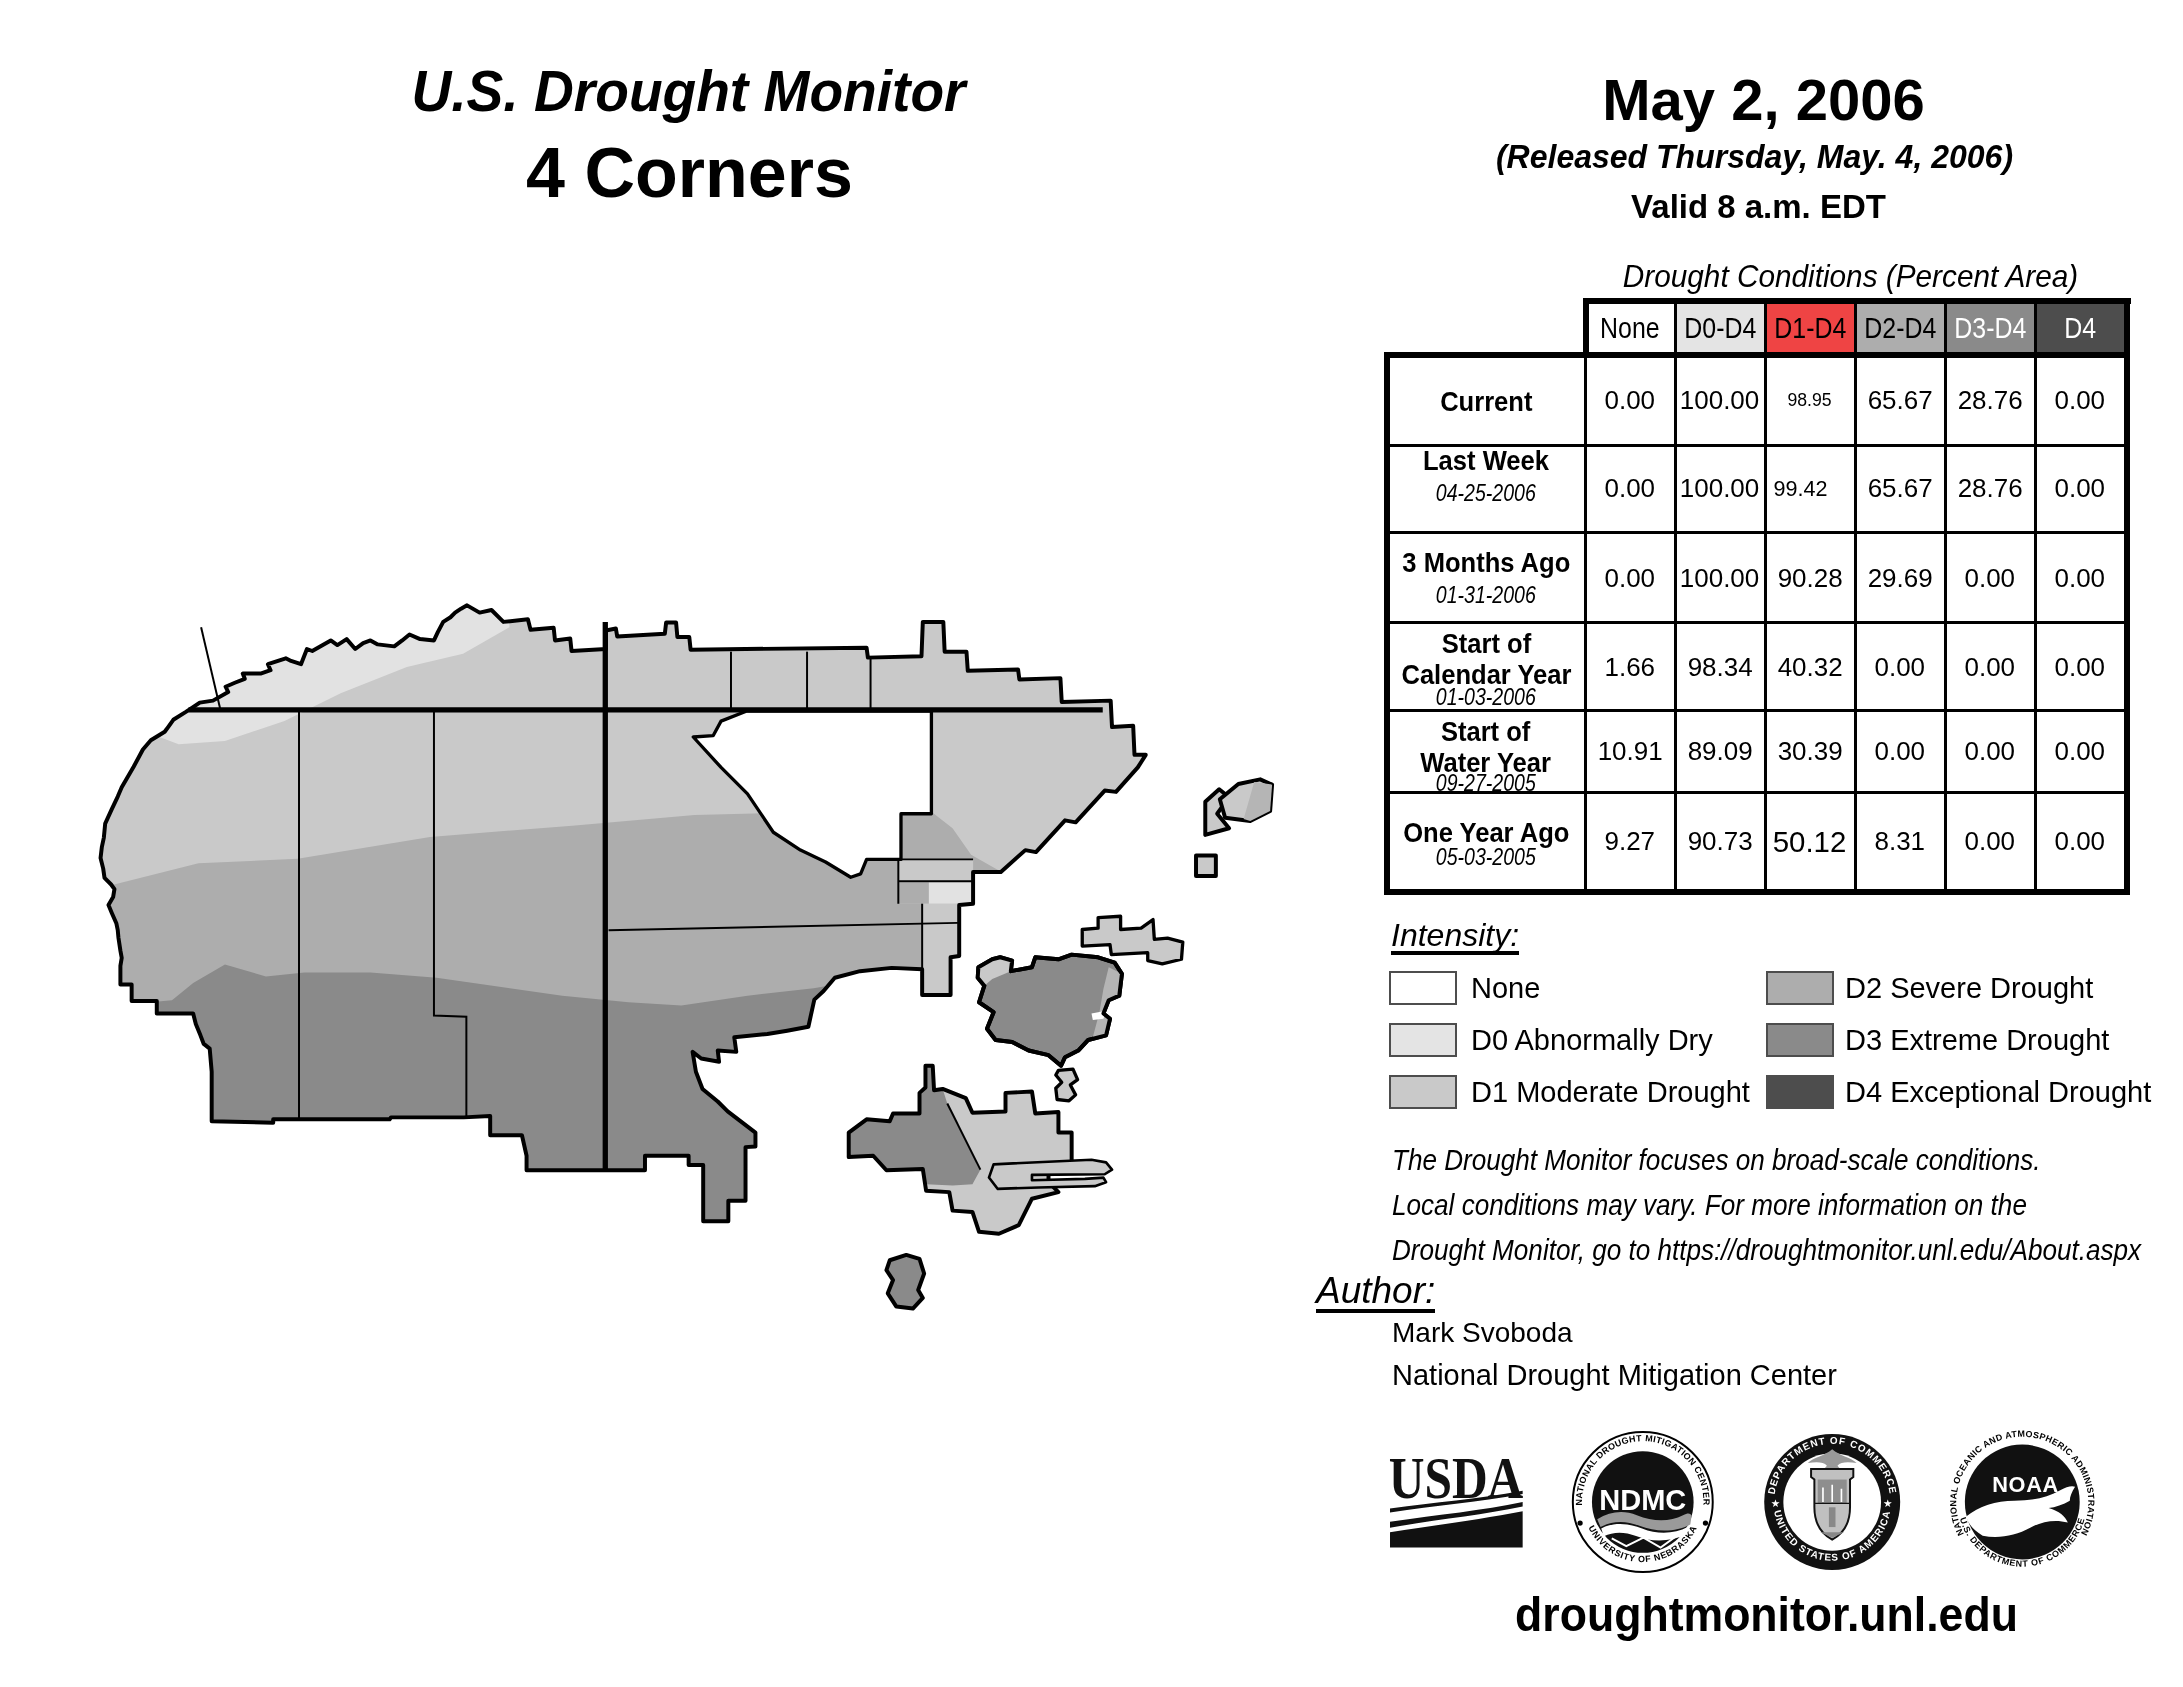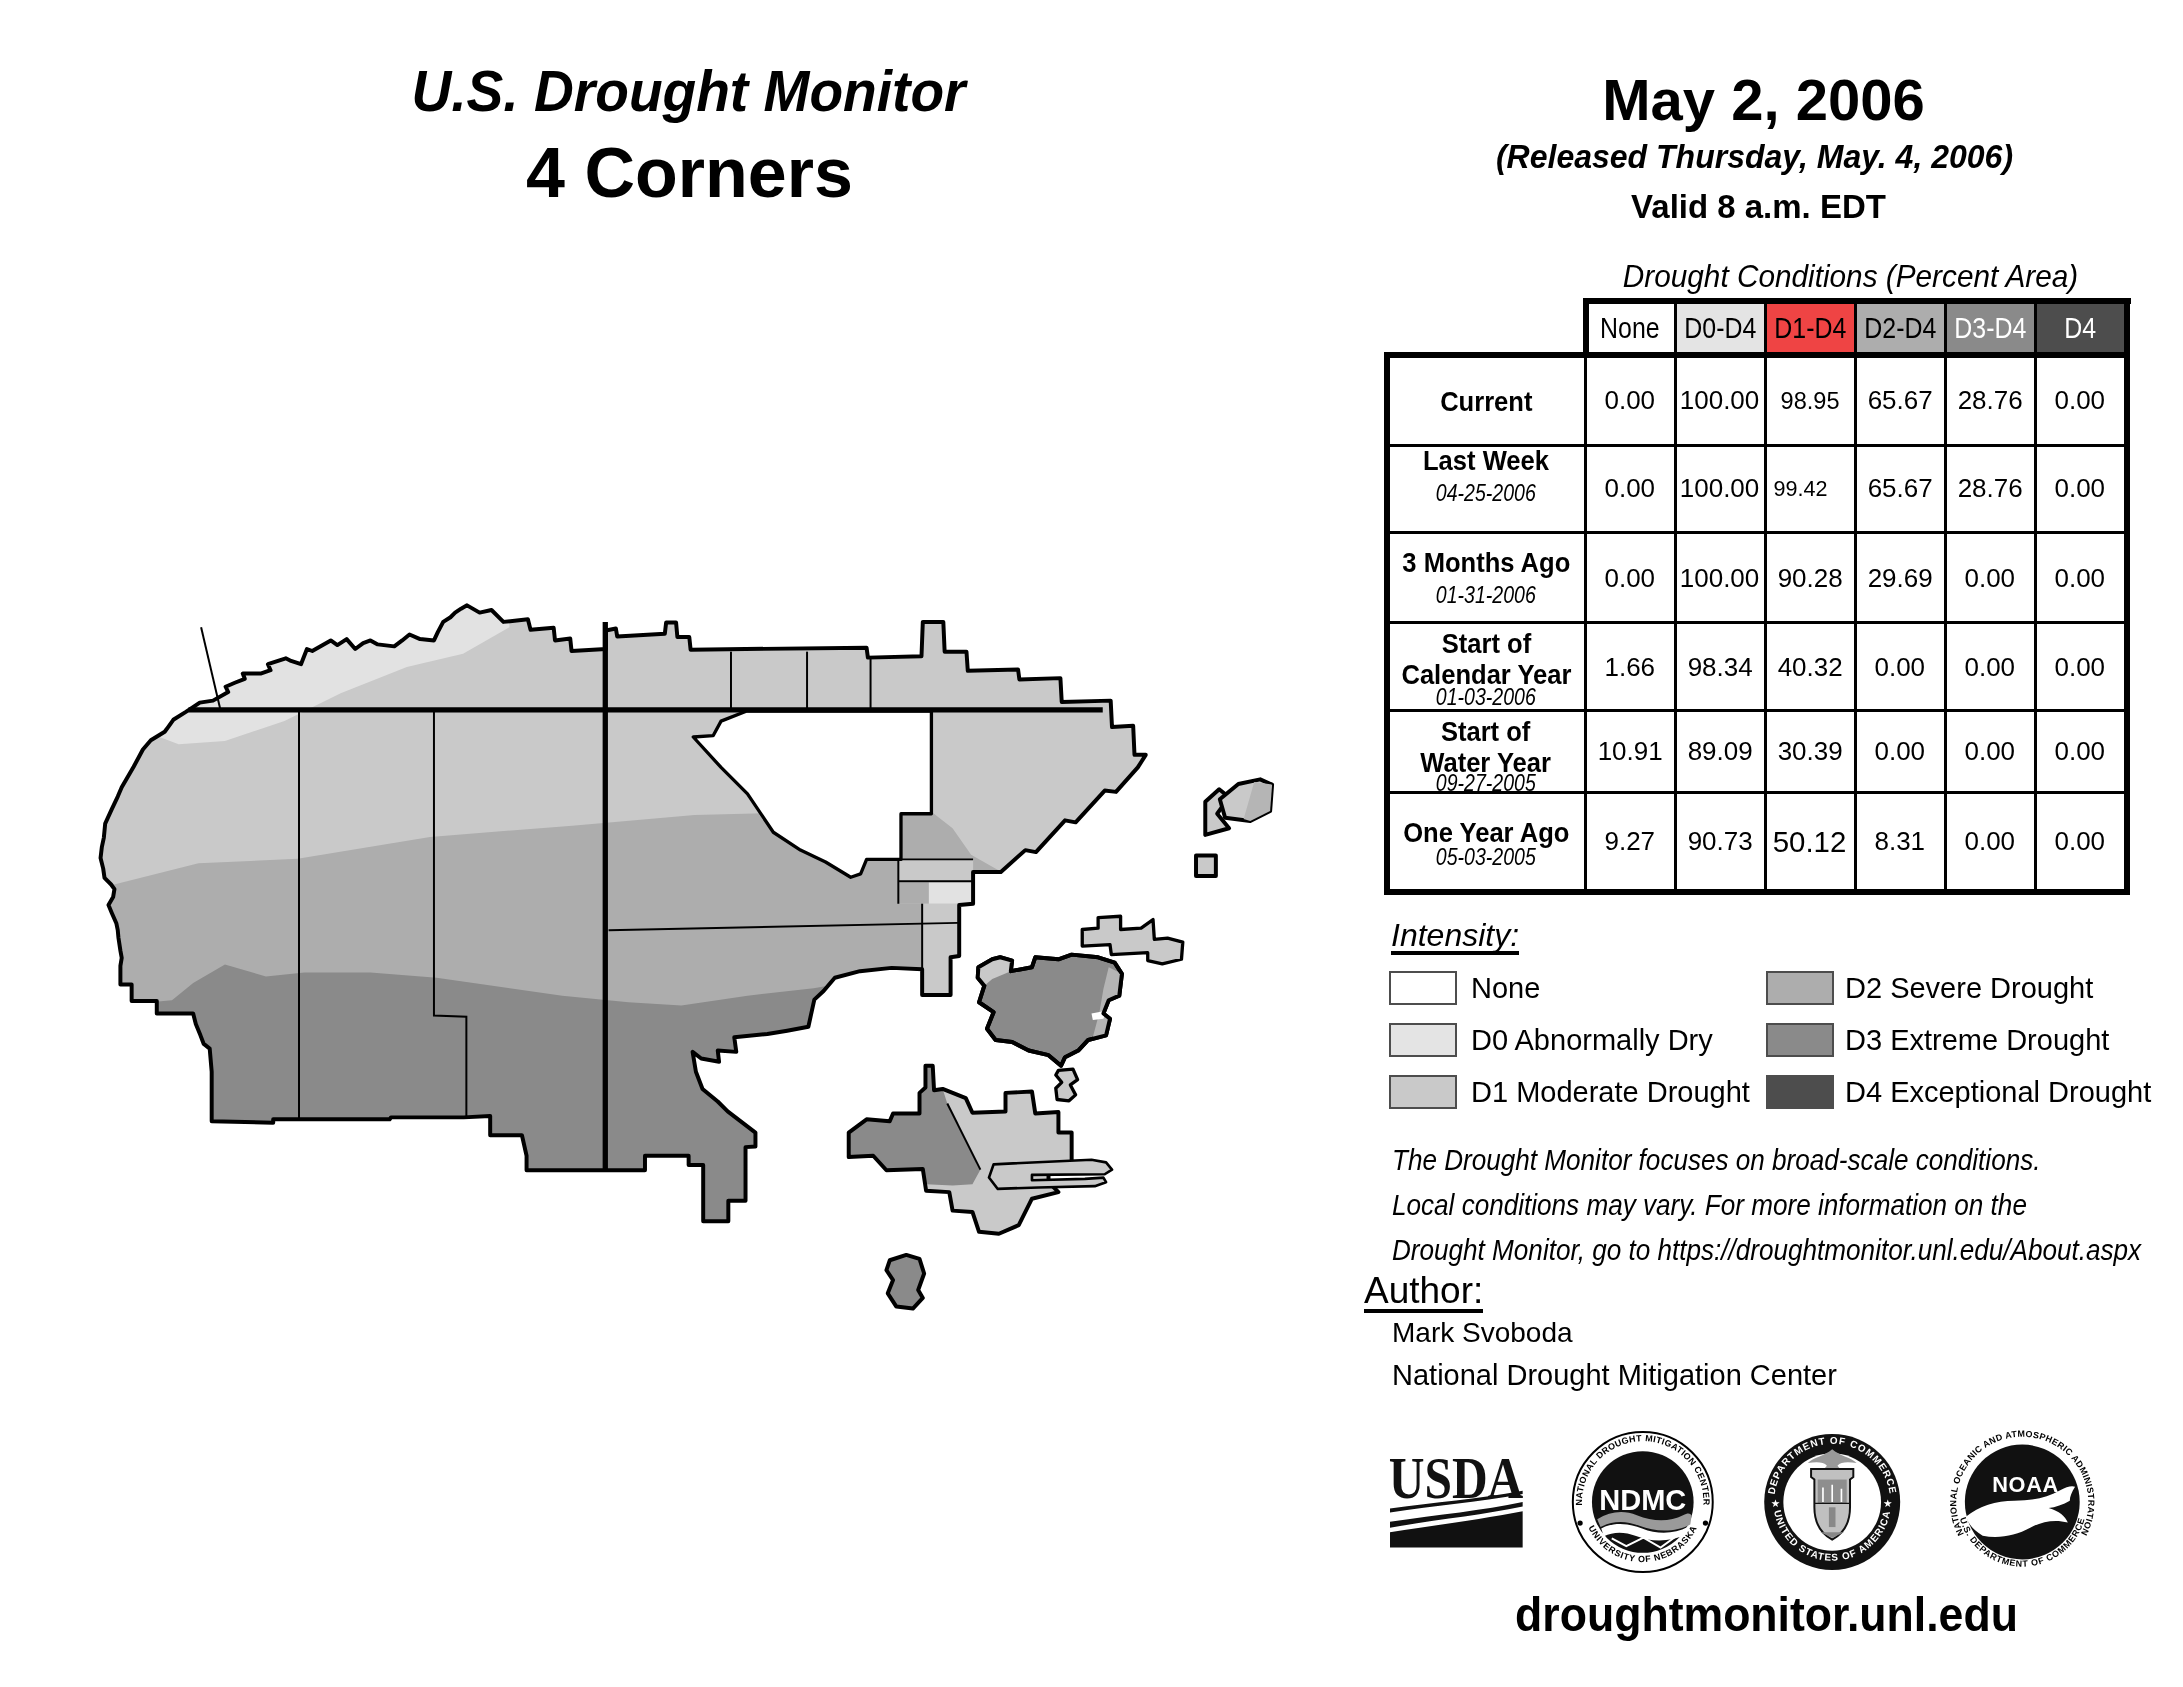--- a/index.html
+++ b/index.html
@@ -39,21 +39,21 @@
 <div class="abs" style="left:2035px;top:301px;width:90px;height:54px;background:#4d4d4d;color:#fff;font-size:30px;line-height:54px;text-align:center;"><span style="display:inline-block;transform:scaleX(0.83);transform-origin:50% 50%;">D4</span></div>
 
 <div class="abs ctr" style="left:1387px;top:355px;width:198px;height:91px;padding-top:31px;box-sizing:border-box;display:flex;flex-direction:column;align-items:center;justify-content:flex-start;">
         <span style="display:inline-block;font-weight:bold;font-size:28.4px;line-height:31px;transform:scaleX(0.9);transform-origin:50% 50%;">Current</span>
       </div>
 
 <div class="abs ctr" style="left:1585px;top:355px;width:90px;height:91px;line-height:91px;font-size:26.5px;"><span style="display:inline-block;transform:scaleX(0.98);">0.00</span></div>
 
 <div class="abs ctr" style="left:1675px;top:355px;width:90px;height:91px;line-height:91px;font-size:26.5px;"><span style="display:inline-block;transform:scaleX(0.98);">100.00</span></div>
 
-<div class="abs ctr" style="left:1765px;top:355px;width:90px;height:91px;line-height:91px;font-size:24px;"><span style="display:inline-block;transform:scaleX(0.98);">98.95</span></div>
+<div class="abs ctr" style="left:1765px;top:355px;width:90px;height:91px;line-height:91px;font-size:18px;"><span style="display:inline-block;transform:scaleX(0.98);">98.95</span></div>
 
 <div class="abs ctr" style="left:1855px;top:355px;width:90px;height:91px;line-height:91px;font-size:26.5px;"><span style="display:inline-block;transform:scaleX(0.98);">65.67</span></div>
 
 <div class="abs ctr" style="left:1945px;top:355px;width:90px;height:91px;line-height:91px;font-size:26.5px;"><span style="display:inline-block;transform:scaleX(0.98);">28.76</span></div>
 
 <div class="abs ctr" style="left:2035px;top:355px;width:90px;height:91px;line-height:91px;font-size:26.5px;"><span style="display:inline-block;transform:scaleX(0.98);">0.00</span></div>
 
 <div class="abs ctr" style="left:1387px;top:445px;width:198px;height:87px;box-sizing:border-box;display:flex;flex-direction:column;align-items:center;justify-content:flex-start;">
         <span style="display:inline-block;font-weight:bold;font-size:28.4px;line-height:31px;transform:scaleX(0.9);transform-origin:50% 50%;">Last Week</span>
         <span style="display:inline-block;font-style:italic;font-size:23px;line-height:35px;transform:scaleX(0.85);transform-origin:50% 50%;">04-25-2006</span>
@@ -182,21 +182,21 @@
 
 <div class="abs" style="left:1845px;top:1026px;font-size:29px;line-height:1;">D3 Extreme Drought</div>
 
 <div class="abs" style="left:1766px;top:1075px;width:64px;height:30px;background:#4d4d4d;border:2.6px solid #4d4d4d;"></div>
 
 <div class="abs" style="left:1845px;top:1078px;font-size:29px;line-height:1;">D4 Exceptional Drought</div>
 </div>
 
 <div class="abs" style="left:1392px;top:1137px;font-size:30px;line-height:45px;font-style:italic;transform:scaleX(0.87);transform-origin:0 50%;">The Drought Monitor focuses on broad-scale conditions.<br>Local conditions may vary. For more information on the<br>Drought Monitor, go to https://droughtmonitor.unl.edu/About.aspx</div>
 
-<div class="abs" style="left:1364px;top:1272px;font-size:37px;line-height:1;"><span style="display:inline-block;border-bottom:4px solid #000;">Author:</span></div>
+<div class="abs" style="left:1316px;top:1272px;font-size:37px;line-height:1;font-style:italic;"><span style="display:inline-block;border-bottom:4px solid #000;">Author:</span></div>
 
 <div class="abs" style="left:1392px;top:1319px;font-size:28px;line-height:1;">Mark Svoboda</div>
 
 <div class="abs" style="left:1392px;top:1361px;font-size:29px;line-height:1;">National Drought Mitigation Center</div>
 
 <div class="abs ctr" style="left:1237px;top:1590px;width:1059px;font-size:49px;line-height:1;font-weight:bold;transform:scaleX(0.91);transform-origin:50% 50%;">droughtmonitor.unl.edu</div>
 
 <svg class="abs" style="left:0;top:0;" width="2183" height="1687" viewBox="0 0 3300 2550">
 <defs>
         <clipPath id="blobclip">

